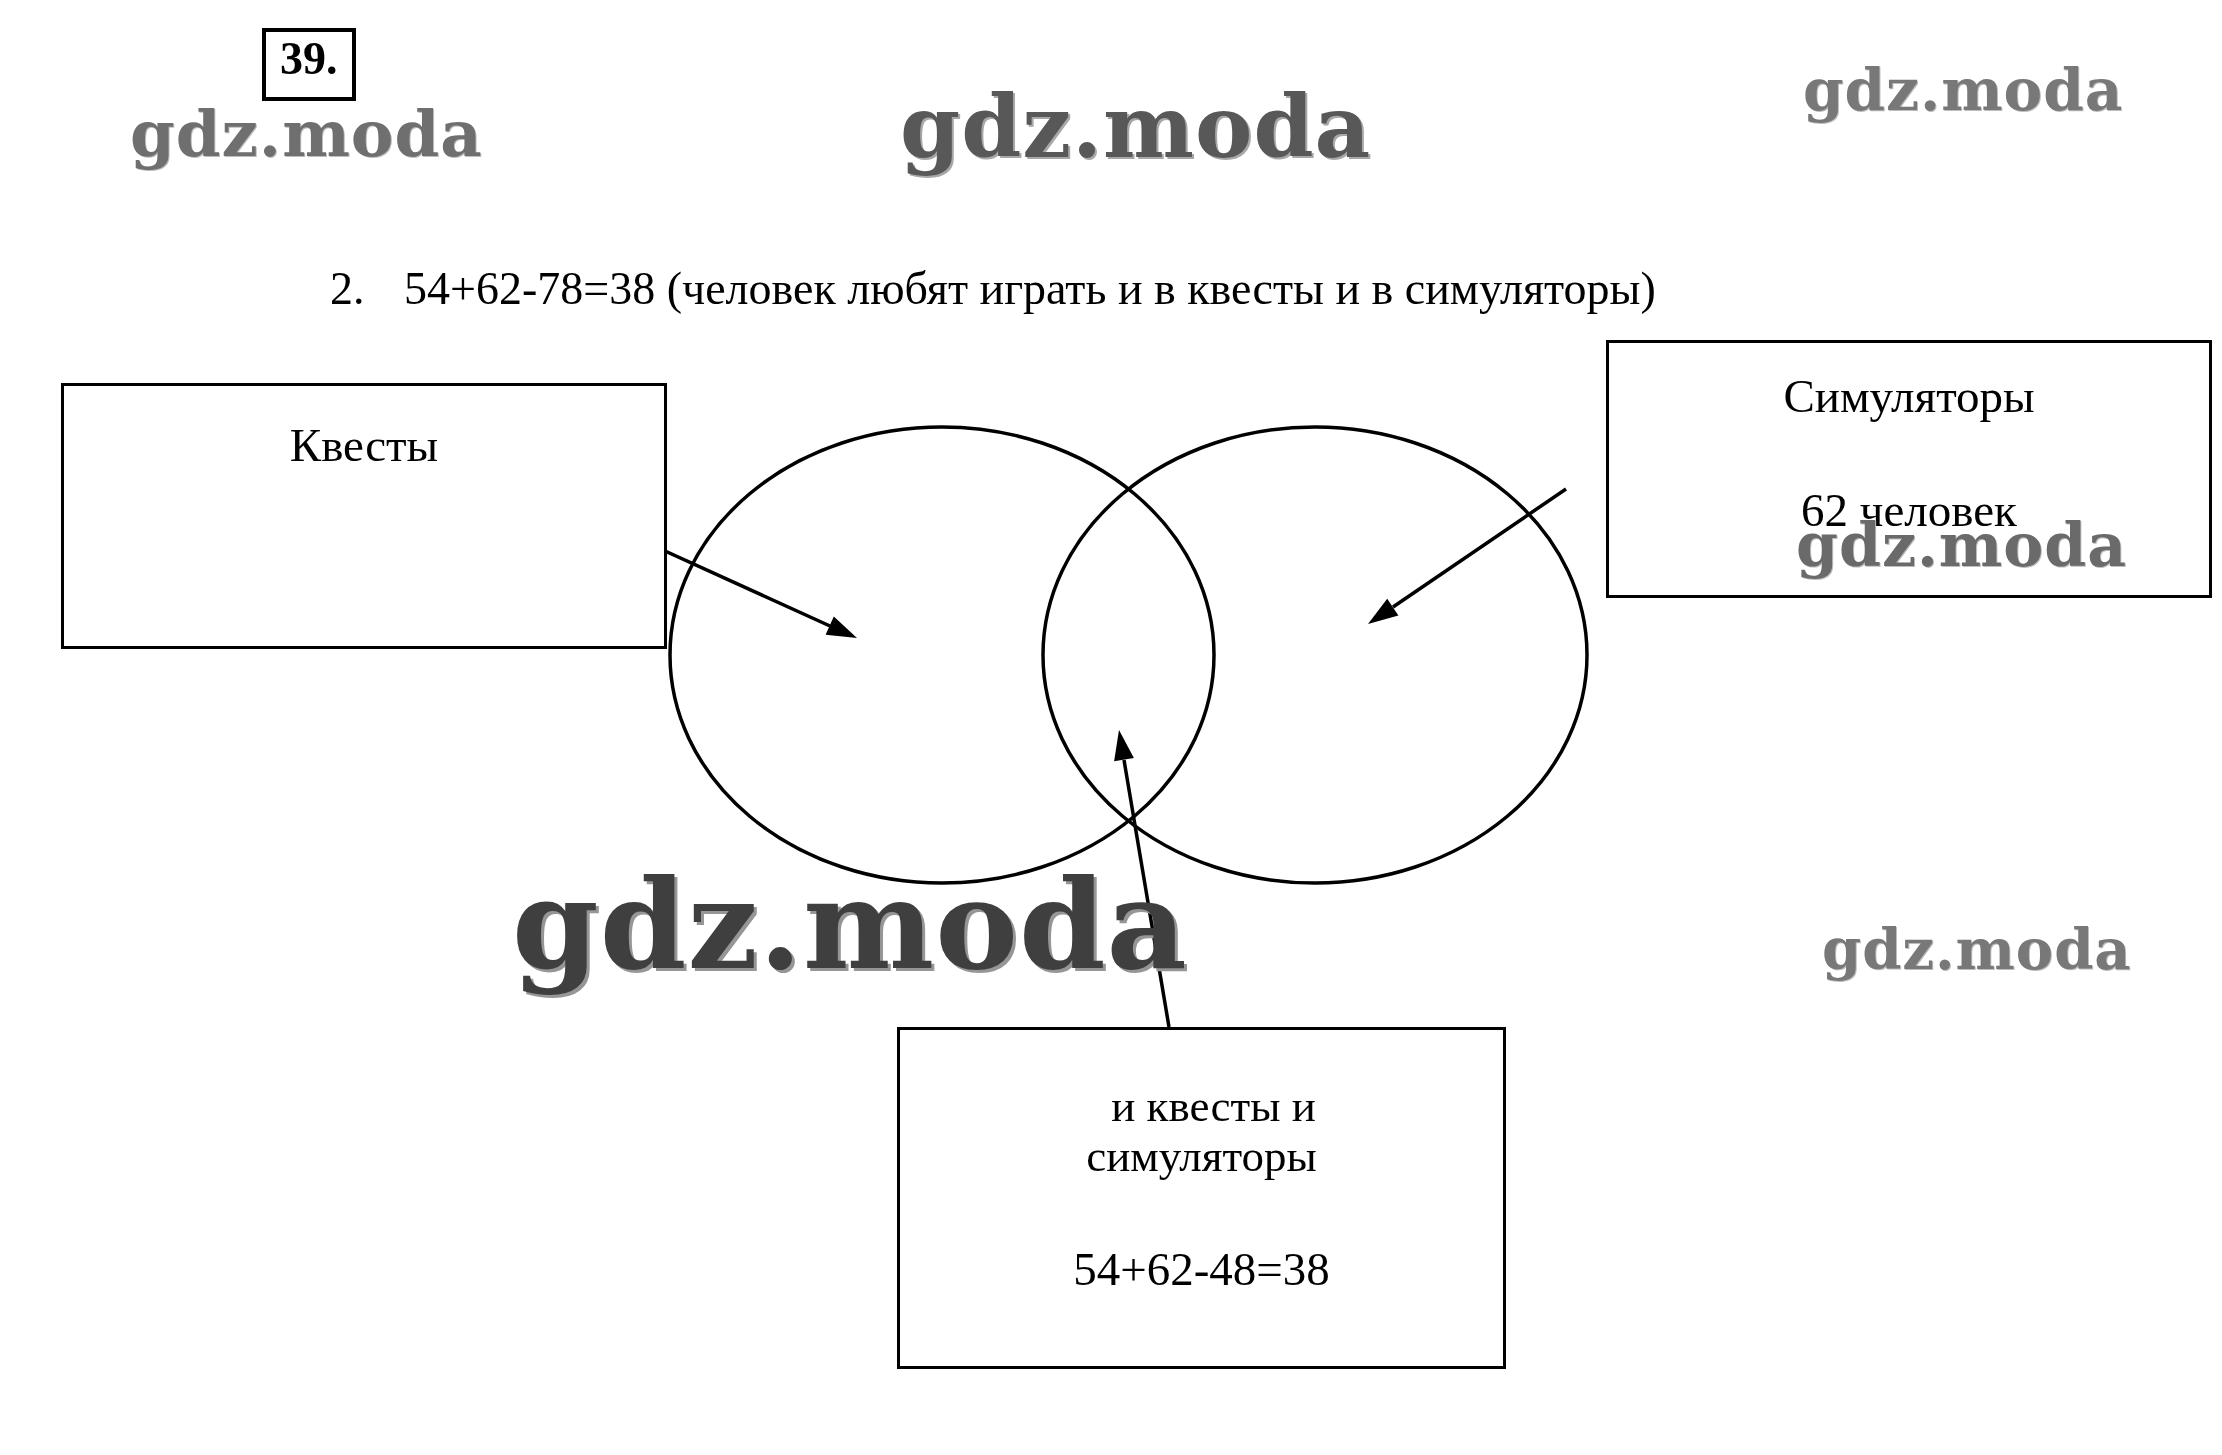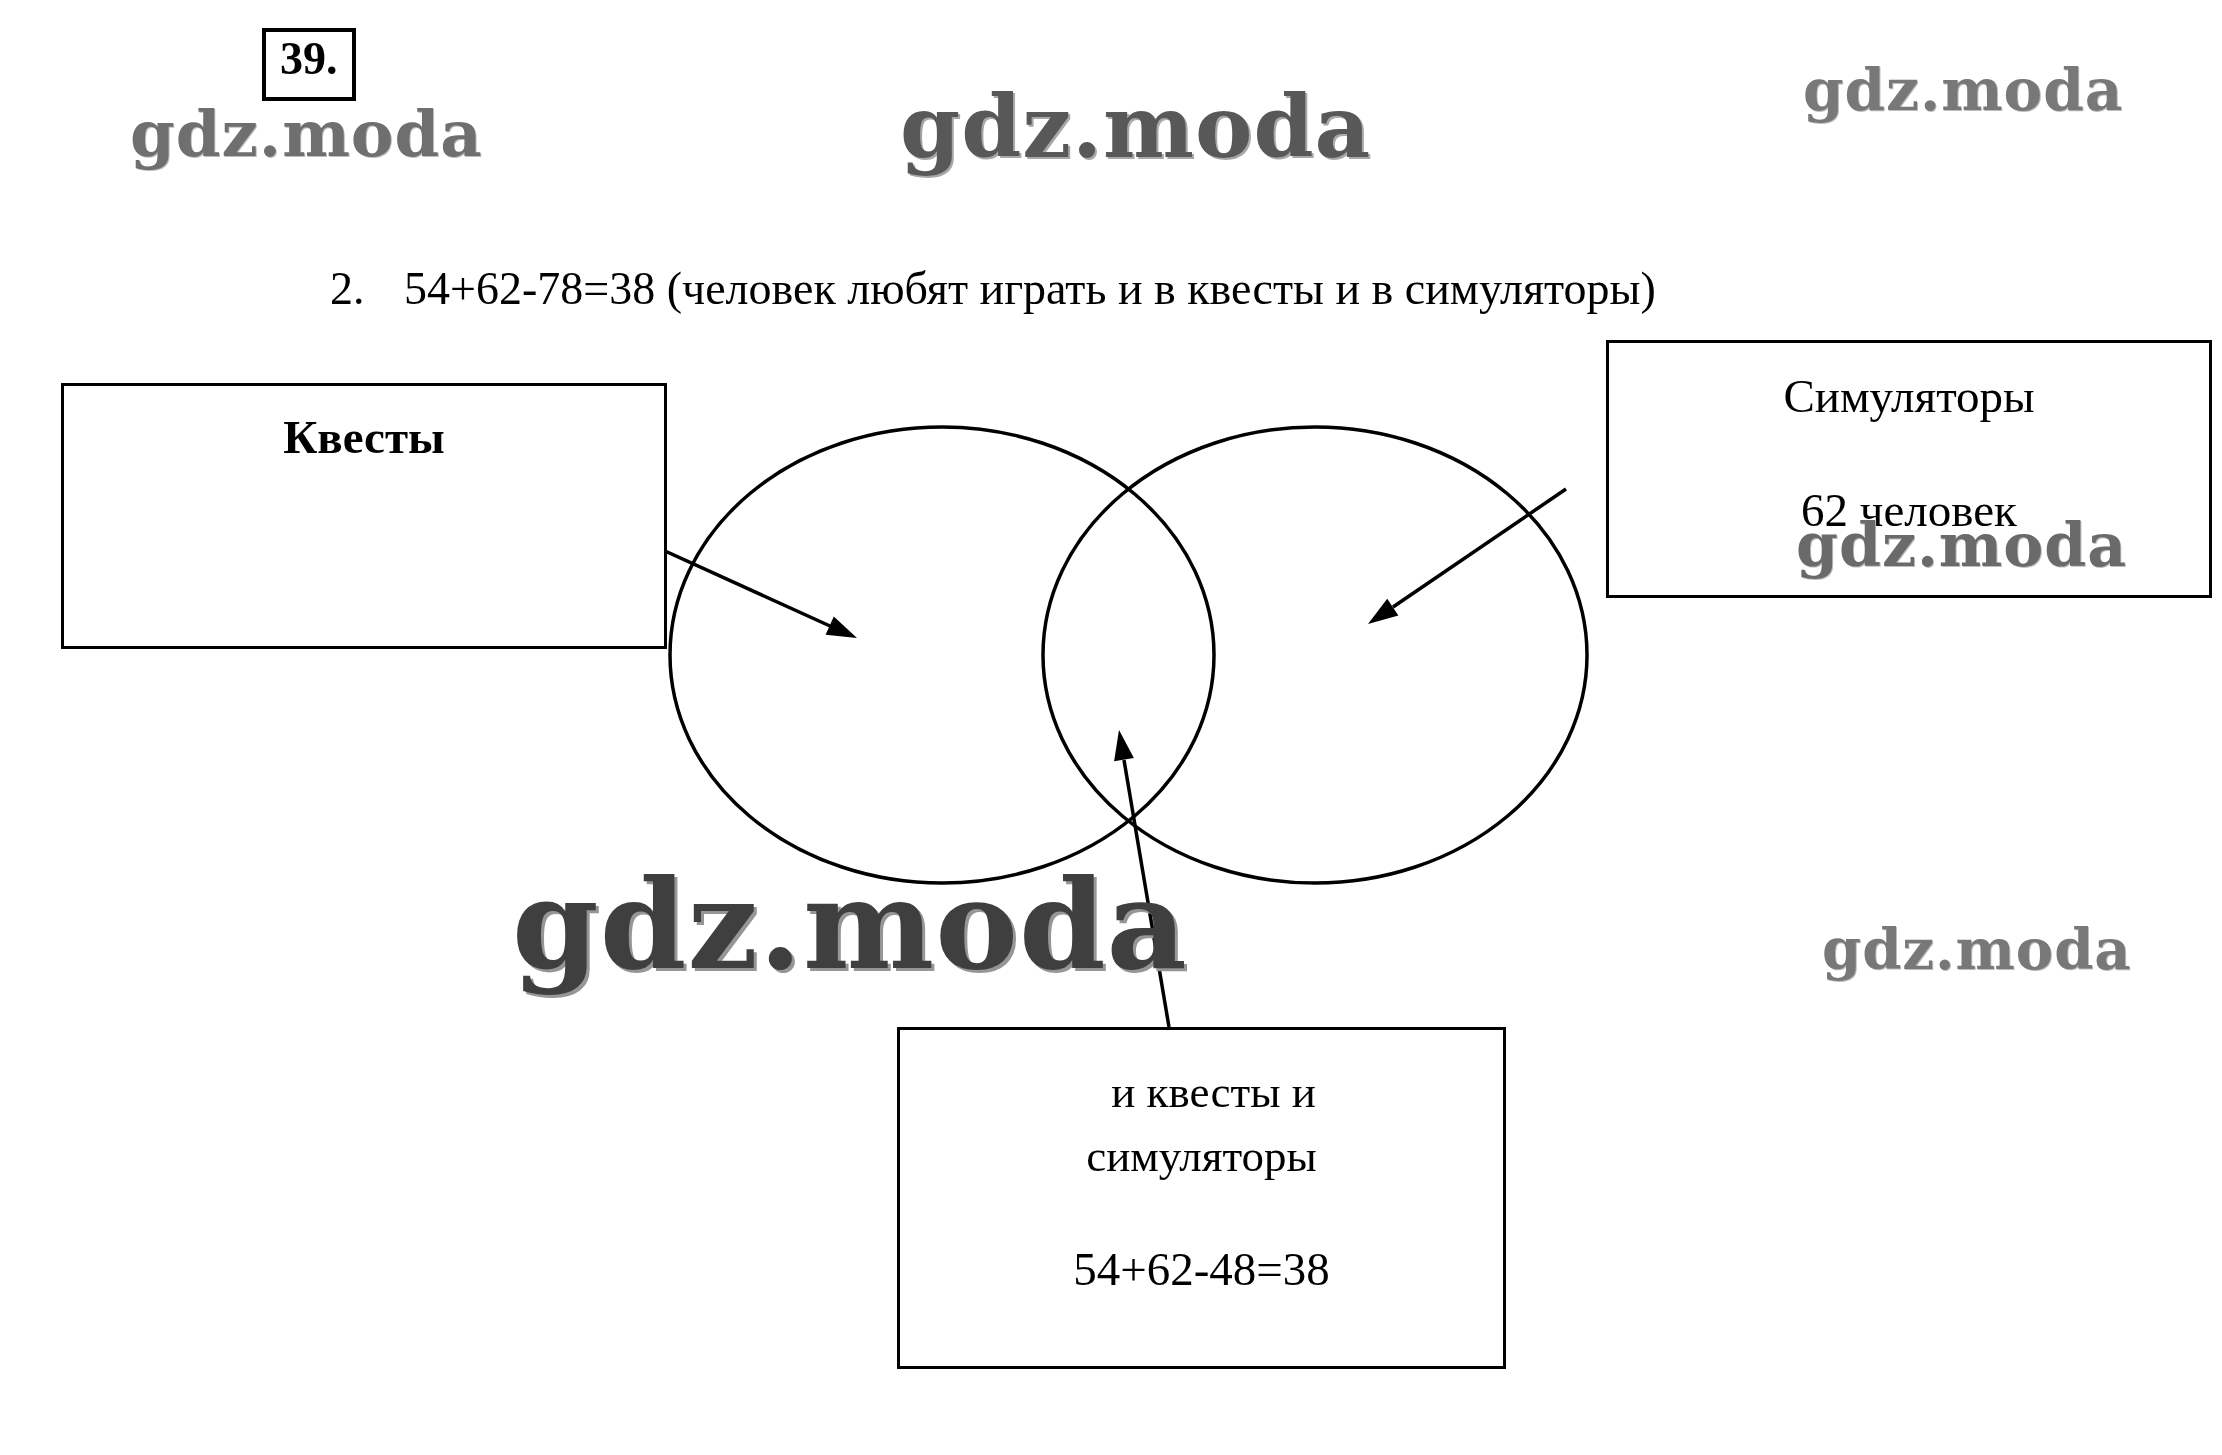--- a/index.html
+++ b/index.html
@@ -65,25 +65,25 @@
     background: #ffffff;
     text-align: center;
     font-size: 47px;
     margin-left: 40px;
   }
   .box-quests { left: 21px;   top: 383px;  width: 600px; height: 260px; }
   .box-sims   { left: 1566px; top: 340px;  width: 600px; height: 252px; }
   .box-both   { left: 857px;  top: 1027px; width: 603px; height: 336px; font-size: 45px; }
 
   .label-box span { position: absolute; left: 0; right: 0; display: block; }
-  .box-quests .label-title { top: 24px; font-weight: bold; }
+  .box-quests .label-title { top: 32px; }
   .box-quests .label-count { top: 150px; }
   .box-sims .label-title   { top: 26px; }
   .box-sims .label-count   { top: 140px; }
-  .box-both .line1   { top: 36px; padding-left: 24px; }
+  .box-both .line1   { top: 50px; padding-left: 24px; }
   .box-both .line2   { top: 100px; }
   .box-both .formula { top: 212px; font-size: 47px; }
 </style>
 </head>
 <body>
 
 <div class="page">
 
   <div class="numbox">
     <span>39.</span>

